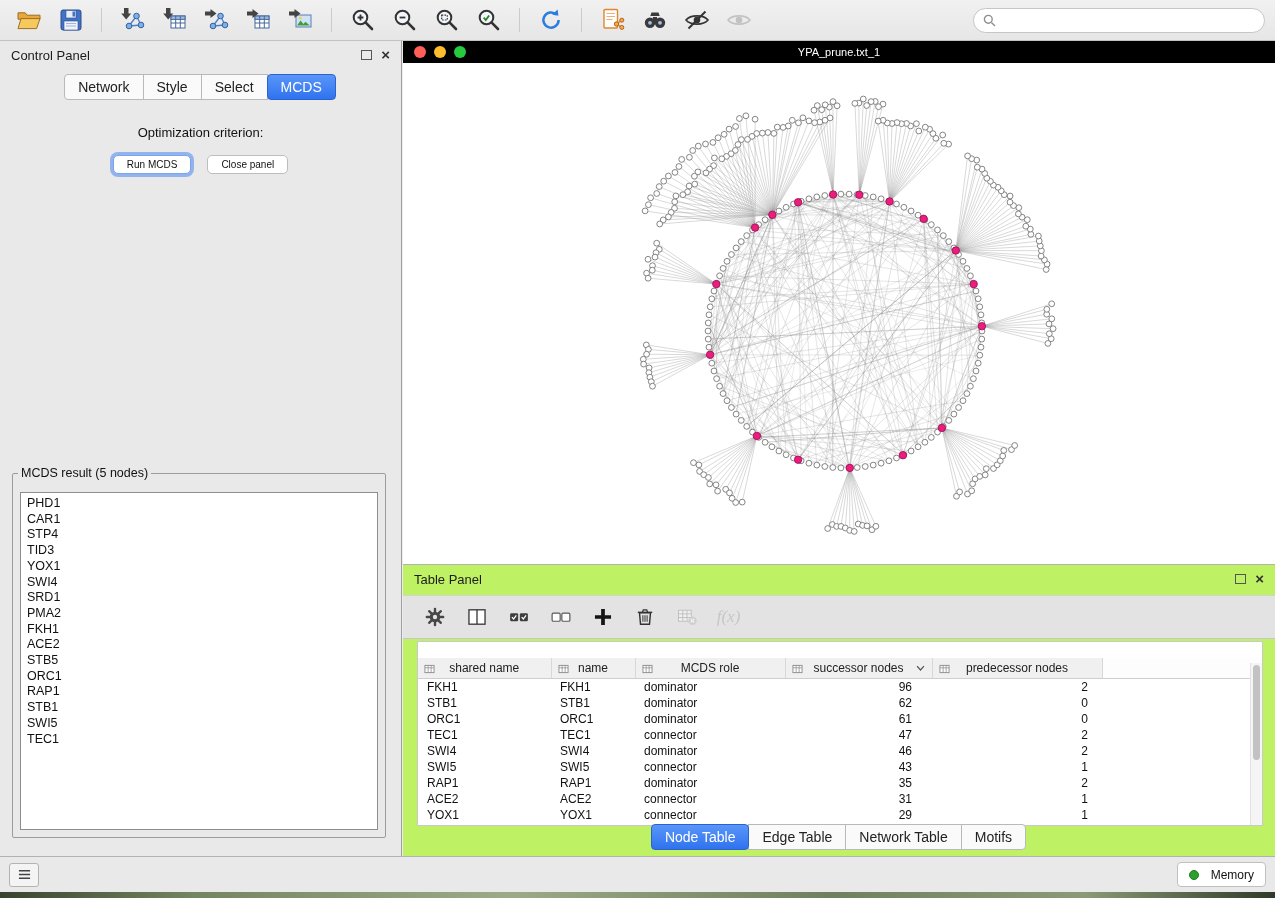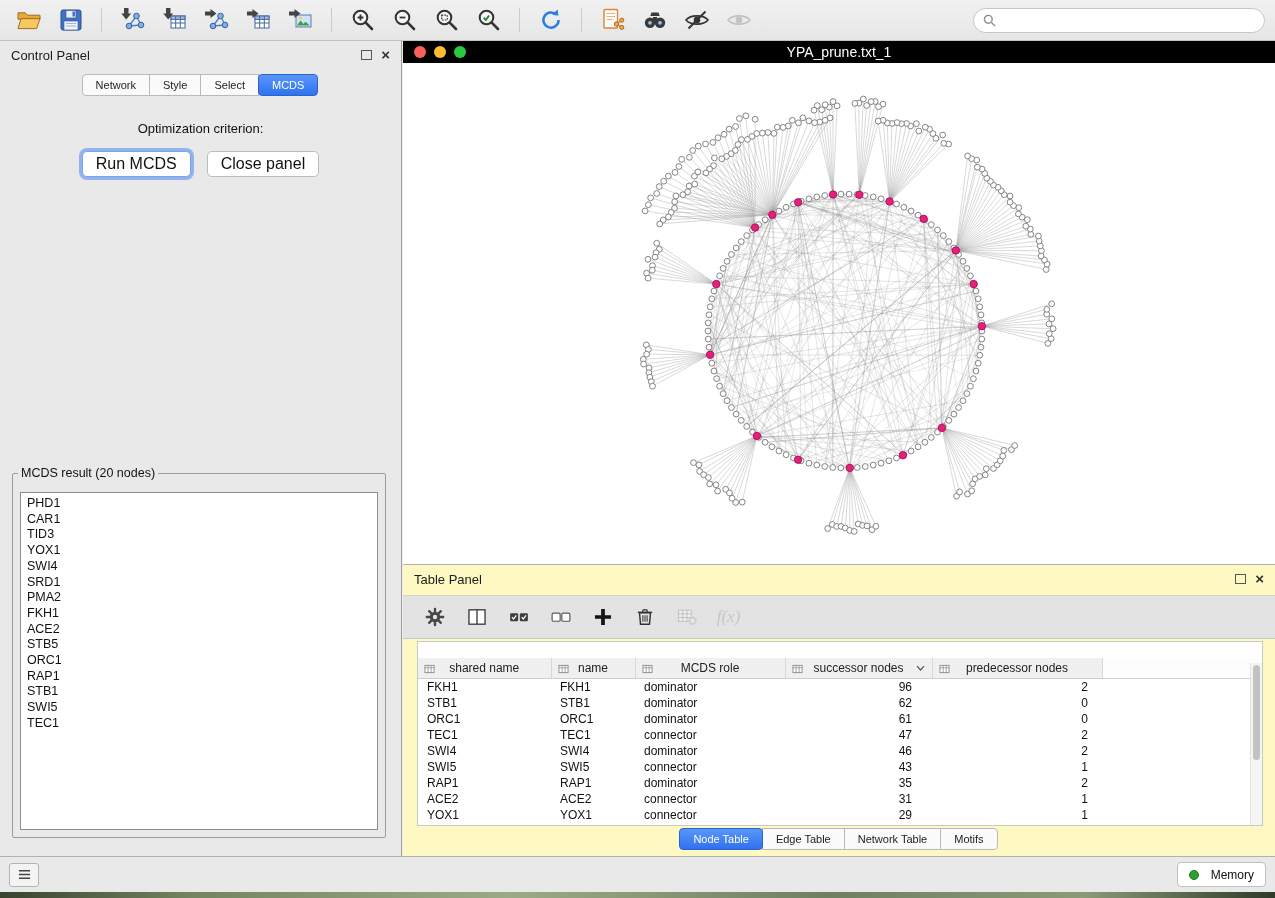--- a/index.html
+++ b/index.html
@@ -20,53 +20,53 @@
   .search-input{border:none;outline:none;flex:1;font-size:12px;background:transparent;font-family:"Liberation Sans",sans-serif;}
 
   
   .control-panel{position:absolute;left:0;top:41px;width:402px;height:815px;background:#e9e9e9;
     border-right:1px solid #9f9f9f;box-sizing:border-box;}
   .panel-header{height:28px;display:flex;align-items:center;padding:0 11px;font-size:13px;color:#1c1c1c;}
   .win-btns{margin-left:auto;display:flex;gap:9px;align-items:center;}
   .float-glyph{width:9px;height:8px;border:1.5px solid #555;display:inline-block;background:transparent;}
   .win-close{font-size:15px;font-weight:bold;color:#333;line-height:12px;}
   .cp-tabs{display:flex;justify-content:center;margin-top:5px;}
-  .seg{font-size:11px;padding:4px 13px;background:#fafafa;border:1px solid #b9b9b9;margin-left:-1px;color:#222;white-space:nowrap;}
+  .seg{font-size:14px;padding:4px 13px;background:#fafafa;border:1px solid #b9b9b9;margin-left:-1px;color:#222;white-space:nowrap;}
   .seg:first-child{border-radius:4px 0 0 4px;}
   .seg:last-child{border-radius:0 4px 4px 0;}
   .seg.active{background:linear-gradient(#5a96f9,#2f72ee);border-color:#2b62cf;color:#fff;border-radius:4px;position:relative;z-index:2;}
   .opt-label{text-align:center;margin-top:25px;font-size:13px;color:#111;}
   .dropdown{margin:9px auto 0;width:314px;height:25px;background:#fff;border:1px solid #b3b3b3;border-radius:5px;
     display:flex;align-items:center;box-sizing:border-box;box-shadow:0 1px 1px rgba(0,0,0,.06);}
   .dropdown .val{flex:1;font-size:12.5px;padding-left:9px;white-space:nowrap;overflow:hidden;color:#111;}
   .dd-btn{width:19px;height:19px;background:linear-gradient(#5a96f9,#2f72ee);border-radius:4px;margin-right:3px;
     display:flex;align-items:center;justify-content:center;flex:0 0 auto;}
   .cp-buttons{display:flex;justify-content:center;gap:16px;margin-top:15px;}
-  .btn{font-size:16px;padding:3px 13px;background:#fff;border:1px solid #bdbdbd;border-radius:5px;color:#111;
+  .btn{font-size:10px;padding:3px 13px;background:#fff;border:1px solid #bdbdbd;border-radius:5px;color:#111;
     font-family:"Liberation Sans",sans-serif;}
   .btn.focused{box-shadow:0 0 0 3px rgba(77,135,240,.55);border-color:#7ba4ef;}
   fieldset.result{position:absolute;left:12px;right:15px;top:425px;bottom:18px;border:1px solid #9c9c9c;
     border-radius:2px;margin:0;padding:0;}
   fieldset.result legend{font-size:12.5px;padding:0 3px;margin-left:5px;color:#111;}
   .listbox{position:absolute;left:7px;right:7px;top:12px;bottom:7px;background:#fff;border:1px solid #8d8d8d;
     overflow:hidden;padding:3px 0 0 6px;box-sizing:border-box;}
   .listbox .li{font-size:12.5px;line-height:15.7px;color:#111;}
 
   
   .network-window{position:absolute;left:403px;top:41px;width:872px;height:523px;background:#fff;}
-  .net-titlebar{height:22px;background:#000;display:flex;align-items:center;color:#fff;font-size:14px;position:relative;}
+  .net-titlebar{height:22px;background:#000;display:flex;align-items:center;color:#fff;font-size:11px;position:relative;}
   .traffic{display:flex;gap:8px;position:absolute;left:11px;top:5px;}
   .light{width:12px;height:12px;border-radius:50%;}
   .light.red{background:#ff5f56;}  .light.yellow{background:#ffbd2e;}  .light.green{background:#27c93f;}
   .net-title{flex:1;text-align:center;}
   .net-canvas{position:absolute;top:22px;left:0;right:0;bottom:0;background:#fff;overflow:hidden;}
   .net-canvas svg{position:absolute;left:0;top:0;}
 
   
-  .table-panel{position:absolute;left:403px;top:564px;width:872px;height:292px;background:#fef9c3;
+  .table-panel{position:absolute;left:403px;top:564px;width:872px;height:292px;background:#bef264;
     border-top:1px solid #b2b2b2;box-sizing:border-box;}
   .tp-toolbar{height:42px;background:#e3e3e3;border-top:1px solid #d2d2d2;border-bottom:1px solid #c6c6c6;
     display:flex;align-items:center;padding-left:18px;gap:15px;margin-top:2px;}
   .tp-btn{width:27px;height:27px;display:flex;align-items:center;justify-content:center;}
   .tp-btn svg{width:22px;height:22px;}
   .tp-btn.disabled{opacity:.45;}
   .fx-label{font-family:"Liberation Serif",serif;font-style:italic;font-size:17px;color:#a3a3a3;}
   .table-wrap{position:absolute;left:14px;right:12px;top:76px;bottom:30px;background:#fff;border:1px solid #c9c9c9;overflow:hidden;}
   table.node-table{border-collapse:collapse;width:100%;table-layout:fixed;margin-top:16px;}
   .node-table thead th{height:20px;background:#f0f0f0;border-right:1px solid #d8d8d8;border-bottom:1px solid #cfcfcf;
@@ -250,24 +250,25 @@
         <div class="seg">Style</div>
         <div class="seg">Select</div>
         <div class="seg active">MCDS</div>
       </div>
     <div class="opt-label">Optimization criterion:</div>
     <div class="cp-buttons">
       <button class="btn focused">Run MCDS</button>
       <button class="btn">Close panel</button>
     </div>
     <fieldset class="result">
-      <legend>MCDS result (20 nodes)</legend>
+      <legend>MCDS result (5 nodes)</legend>
       <div class="listbox" id="listbox">
           <div class="li">PHD1</div>
           <div class="li">CAR1</div>
+          <div class="li">STP4</div>
           <div class="li">TID3</div>
           <div class="li">YOX1</div>
           <div class="li">SWI4</div>
           <div class="li">SRD1</div>
           <div class="li">PMA2</div>
           <div class="li">FKH1</div>
           <div class="li">ACE2</div>
           <div class="li">STB5</div>
           <div class="li">ORC1</div>
           <div class="li">RAP1</div>

